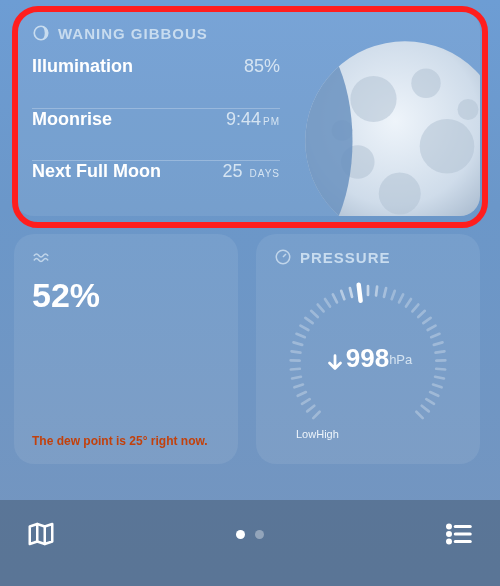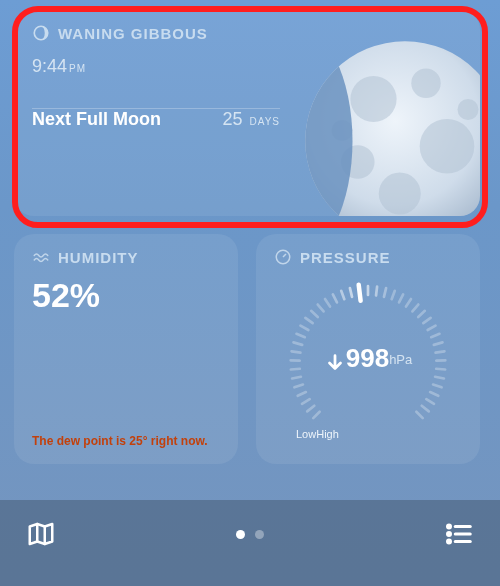--- a/index.html
+++ b/index.html
@@ -108,20 +108,25 @@
         <svg class="hdr-icon" viewBox="0 0 24 24">
           <circle cx="12" cy="12" r="9" fill="none" stroke="#c8dcef" stroke-width="2.2"></circle>
           <path d="M12 3 a9 9 0 0 1 0 18 a5 9 0 0 0 0 -18" fill="#c8dcef"></path>
         </svg>
       </span>
       <span class="card-title">WANING GIBBOUS</span>
     </div>
 
     <div class="moon-rows">
       <div class="moon-row">
+        <span class="label">Illumination</span>
+        <span class="value">85%</span>
+      </div>
+      <div class="moon-row">
+        <span class="label">Moonrise</span>
         <span class="value">
           <span class="val-num">9:44</span><span class="val-unit">PM</span>
         </span>
       </div>
       <div class="moon-row">
         <span class="label">Next Full Moon</span>
         <span class="value">
           <span class="val-num">25</span> <span class="val-unit">DAYS</span>
         </span>
       </div>
@@ -157,21 +162,20 @@
 
   <div class="two-col">
     <div class="card small-card humidity-card">
       <div class="card-header">
         <span class="hdr-icon-wrap">
           <svg class="hdr-icon" viewBox="0 0 24 24" fill="none" stroke="#c0d5ea" stroke-width="2" stroke-linecap="round">
             <path d="M3 10 q3 -4 6 0 q3 4 6 0 q3 -4 6 0"></path>
             <path d="M3 16 q3 -4 6 0 q3 4 6 0 q3 -4 6 0"></path>
           </svg>
         </span>
-        <span class="card-title">HUMIDITY</span>
       </div>
       <div class="card-body">
         <div class="big-value">52%</div>
       </div>
       <div class="footer-text">The dew point is 25° right now.</div>
     </div>
 
     <div class="card small-card pressure-card">
       <div class="card-header">
         <span class="hdr-icon-wrap">

